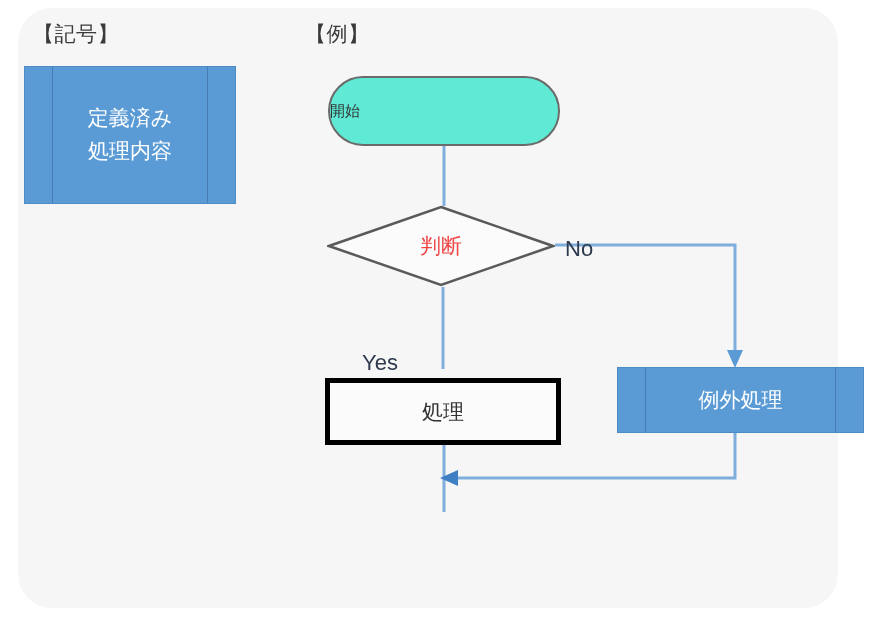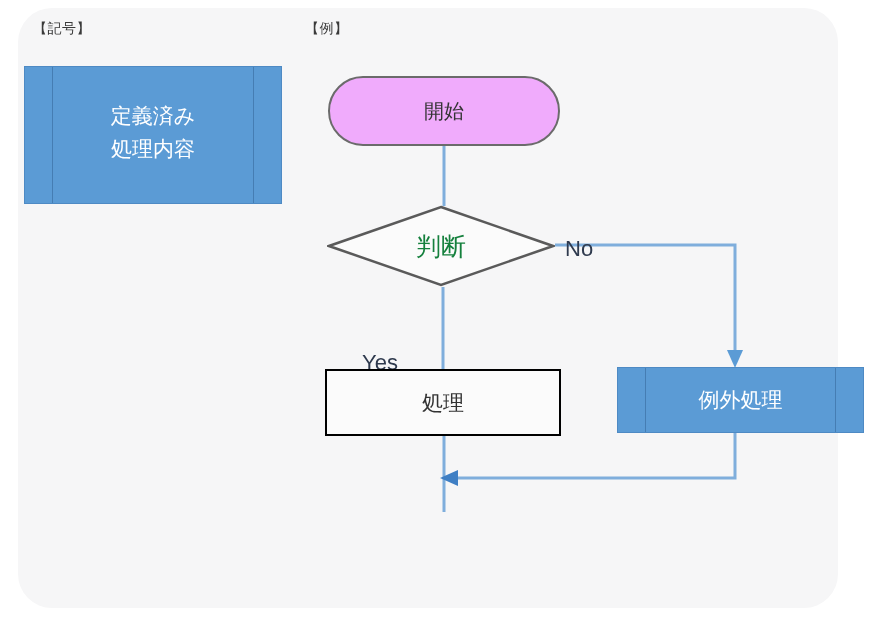--- a/index.html
+++ b/index.html
@@ -3,59 +3,59 @@
 <meta charset="utf-8">
 <style>
   html,body{margin:0;padding:0;background:#ffffff;}
   body{width:873px;height:617px;overflow:hidden;
        font-family:"Liberation Sans","DejaVu Sans",sans-serif;}
   #root{position:relative;width:873px;height:617px;}
 
   .card{position:absolute;left:18px;top:8px;width:820px;height:600px;
         background:#f6f6f7;border-radius:34px;}
 
-  .sect-head{position:absolute;font-size:14px;color:#3a3a3a;letter-spacing:0.5px;
+  .sect-head{position:absolute;font-size:21px;color:#3a3a3a;letter-spacing:0.5px;
              font-family:"DejaVu Sans","Liberation Sans",sans-serif;white-space:nowrap;}
   #head-symbol{left:33px;top:20px;}
   #head-example{left:305px;top:20px;}
 
   
   .predef{position:absolute;background:#5b9bd5;border:1px solid #4e8ac4;
           box-sizing:border-box;display:flex;align-items:center;justify-content:center;
           color:#ffffff;text-align:center;line-height:1.55;
           font-family:"DejaVu Sans","Liberation Sans",sans-serif;}
   .predef .bar{position:absolute;top:0;bottom:0;width:1px;background:#4278ad;opacity:.85;}
   .predef .bar.l{left:27px;}
   .predef .bar.r{right:27px;}
   .predef .txt{position:relative;z-index:2;}
 
-  #legend-box{left:24px;top:66px;width:258px;height:138px;font-size:21px;font-family:Liberation Mono, monospace;}
+  #legend-box{left:24px;top:66px;width:212px;height:138px;font-size:21px;}
 
   
-  .terminator{position:absolute;background:#f0abfc;border:2px solid #6b6b6b;
+  .terminator{position:absolute;background:#5eead4;border:2px solid #6b6b6b;
               border-radius:40px;box-sizing:border-box;
-              display:flex;align-items:center;justify-content:center;
-              font-size:20px;color:#333333;
+              display:flex;align-items:center;justify-content:flex-start;
+              font-size:15px;color:#333333;
               font-family:"DejaVu Sans","Liberation Sans",sans-serif;}
   #node-start{left:328px;top:76px;width:232px;height:70px;}
   #node-end{left:328px;top:512px;width:232px;height:70px;}
 
   
-  .process{position:absolute;background:#fbfbfb;border:2px solid #000000;
+  .process{position:absolute;background:#fbfbfb;border:5px solid #000000;
            box-sizing:border-box;display:flex;align-items:center;justify-content:center;
            font-size:21px;color:#333333;
-           font-family:"DejaVu Sans","Liberation Sans",sans-serif;}
+           font-family:"DejaVu Sans","Liberation Sans",sans-serif;margin-top:9px;}
   #node-process{left:325px;top:369px;width:236px;height:67px;}
   #node-exception{left:617px;top:367px;width:247px;height:66px;font-size:21px;}
 
   
   #node-decision{position:absolute;left:327px;top:205px;width:228px;height:82px;}
   #node-decision svg{position:absolute;inset:0;}
   #node-decision .dlabel{position:absolute;inset:0;display:flex;align-items:center;
-      justify-content:center;font-size:25px;color:#15803d;
+      justify-content:center;font-size:21px;color:#ef4444;
       font-family:"DejaVu Sans","Liberation Sans",sans-serif;}
 
   
   #wires{position:absolute;left:0;top:0;width:873px;height:617px;pointer-events:none;}
 
   .edge-label{position:absolute;font-size:22px;color:#2f3a4e;white-space:nowrap;
               font-family:"Liberation Sans","DejaVu Sans",sans-serif;margin-top:40px;}
   #label-no{left:565px;top:196px;}
   #label-yes{left:362px;top:310px;}
 </style>

